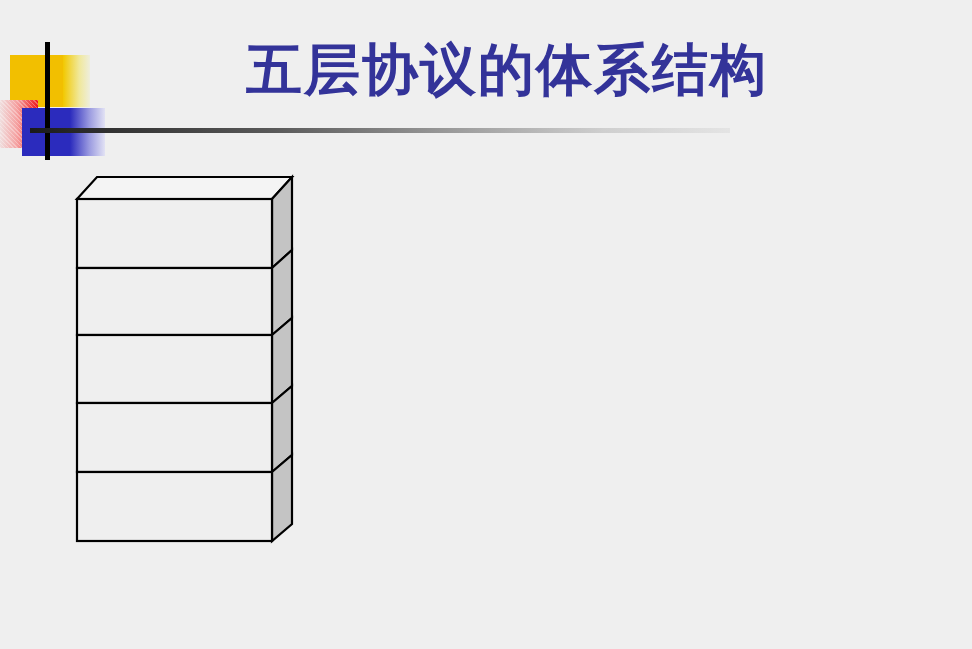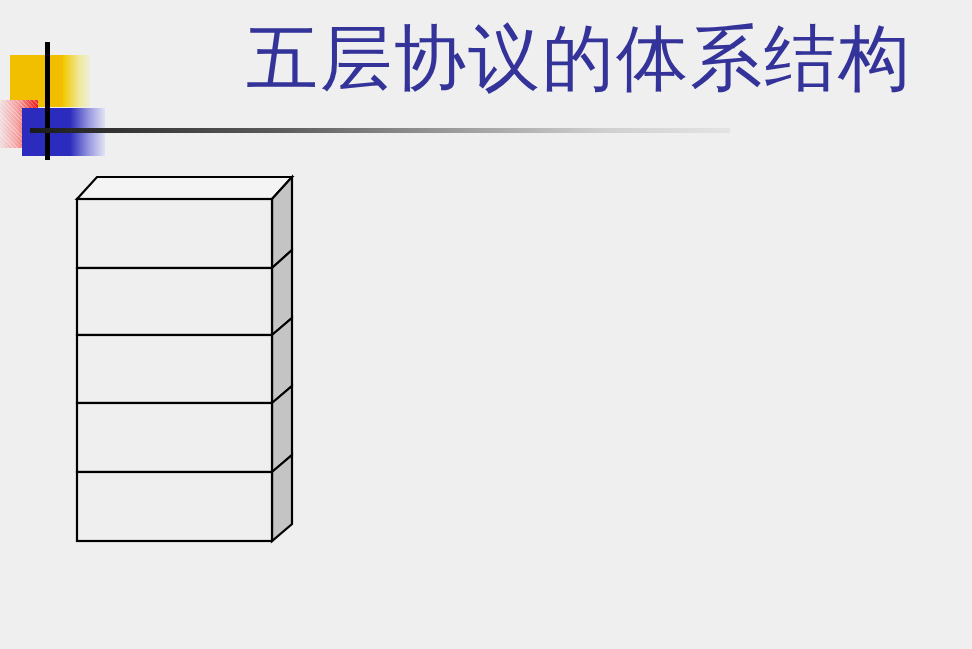--- a/index.html
+++ b/index.html
@@ -97,27 +97,27 @@
     top: 98px;
     width: 700px;
     height: 5px;
     background: linear-gradient(to right, #1a1a1a 0%, #333333 12%, #5a5a5a 35%, #9a9a9a 60%, #cfcfcf 82%, #e4e4e4 100%);
   }
 
   
   .slide-title {
     position: absolute;
     left: 246px;
-    top: 24px;
+    top: 36px;
     width: 620px;
-    font-size: 72px;
+    font-size: 56px;
     line-height: 68px;
     letter-spacing: 2px;
     color: #333399;
-    font-weight: normal;
+    font-weight: bold;
     white-space: nowrap;
     font-family: "DejaVu Sans", "Liberation Sans", sans-serif;
   }
 
   
   .stack-figure {
     position: absolute;
     left: 60px;
     top: 160px;
     width: 280px;

